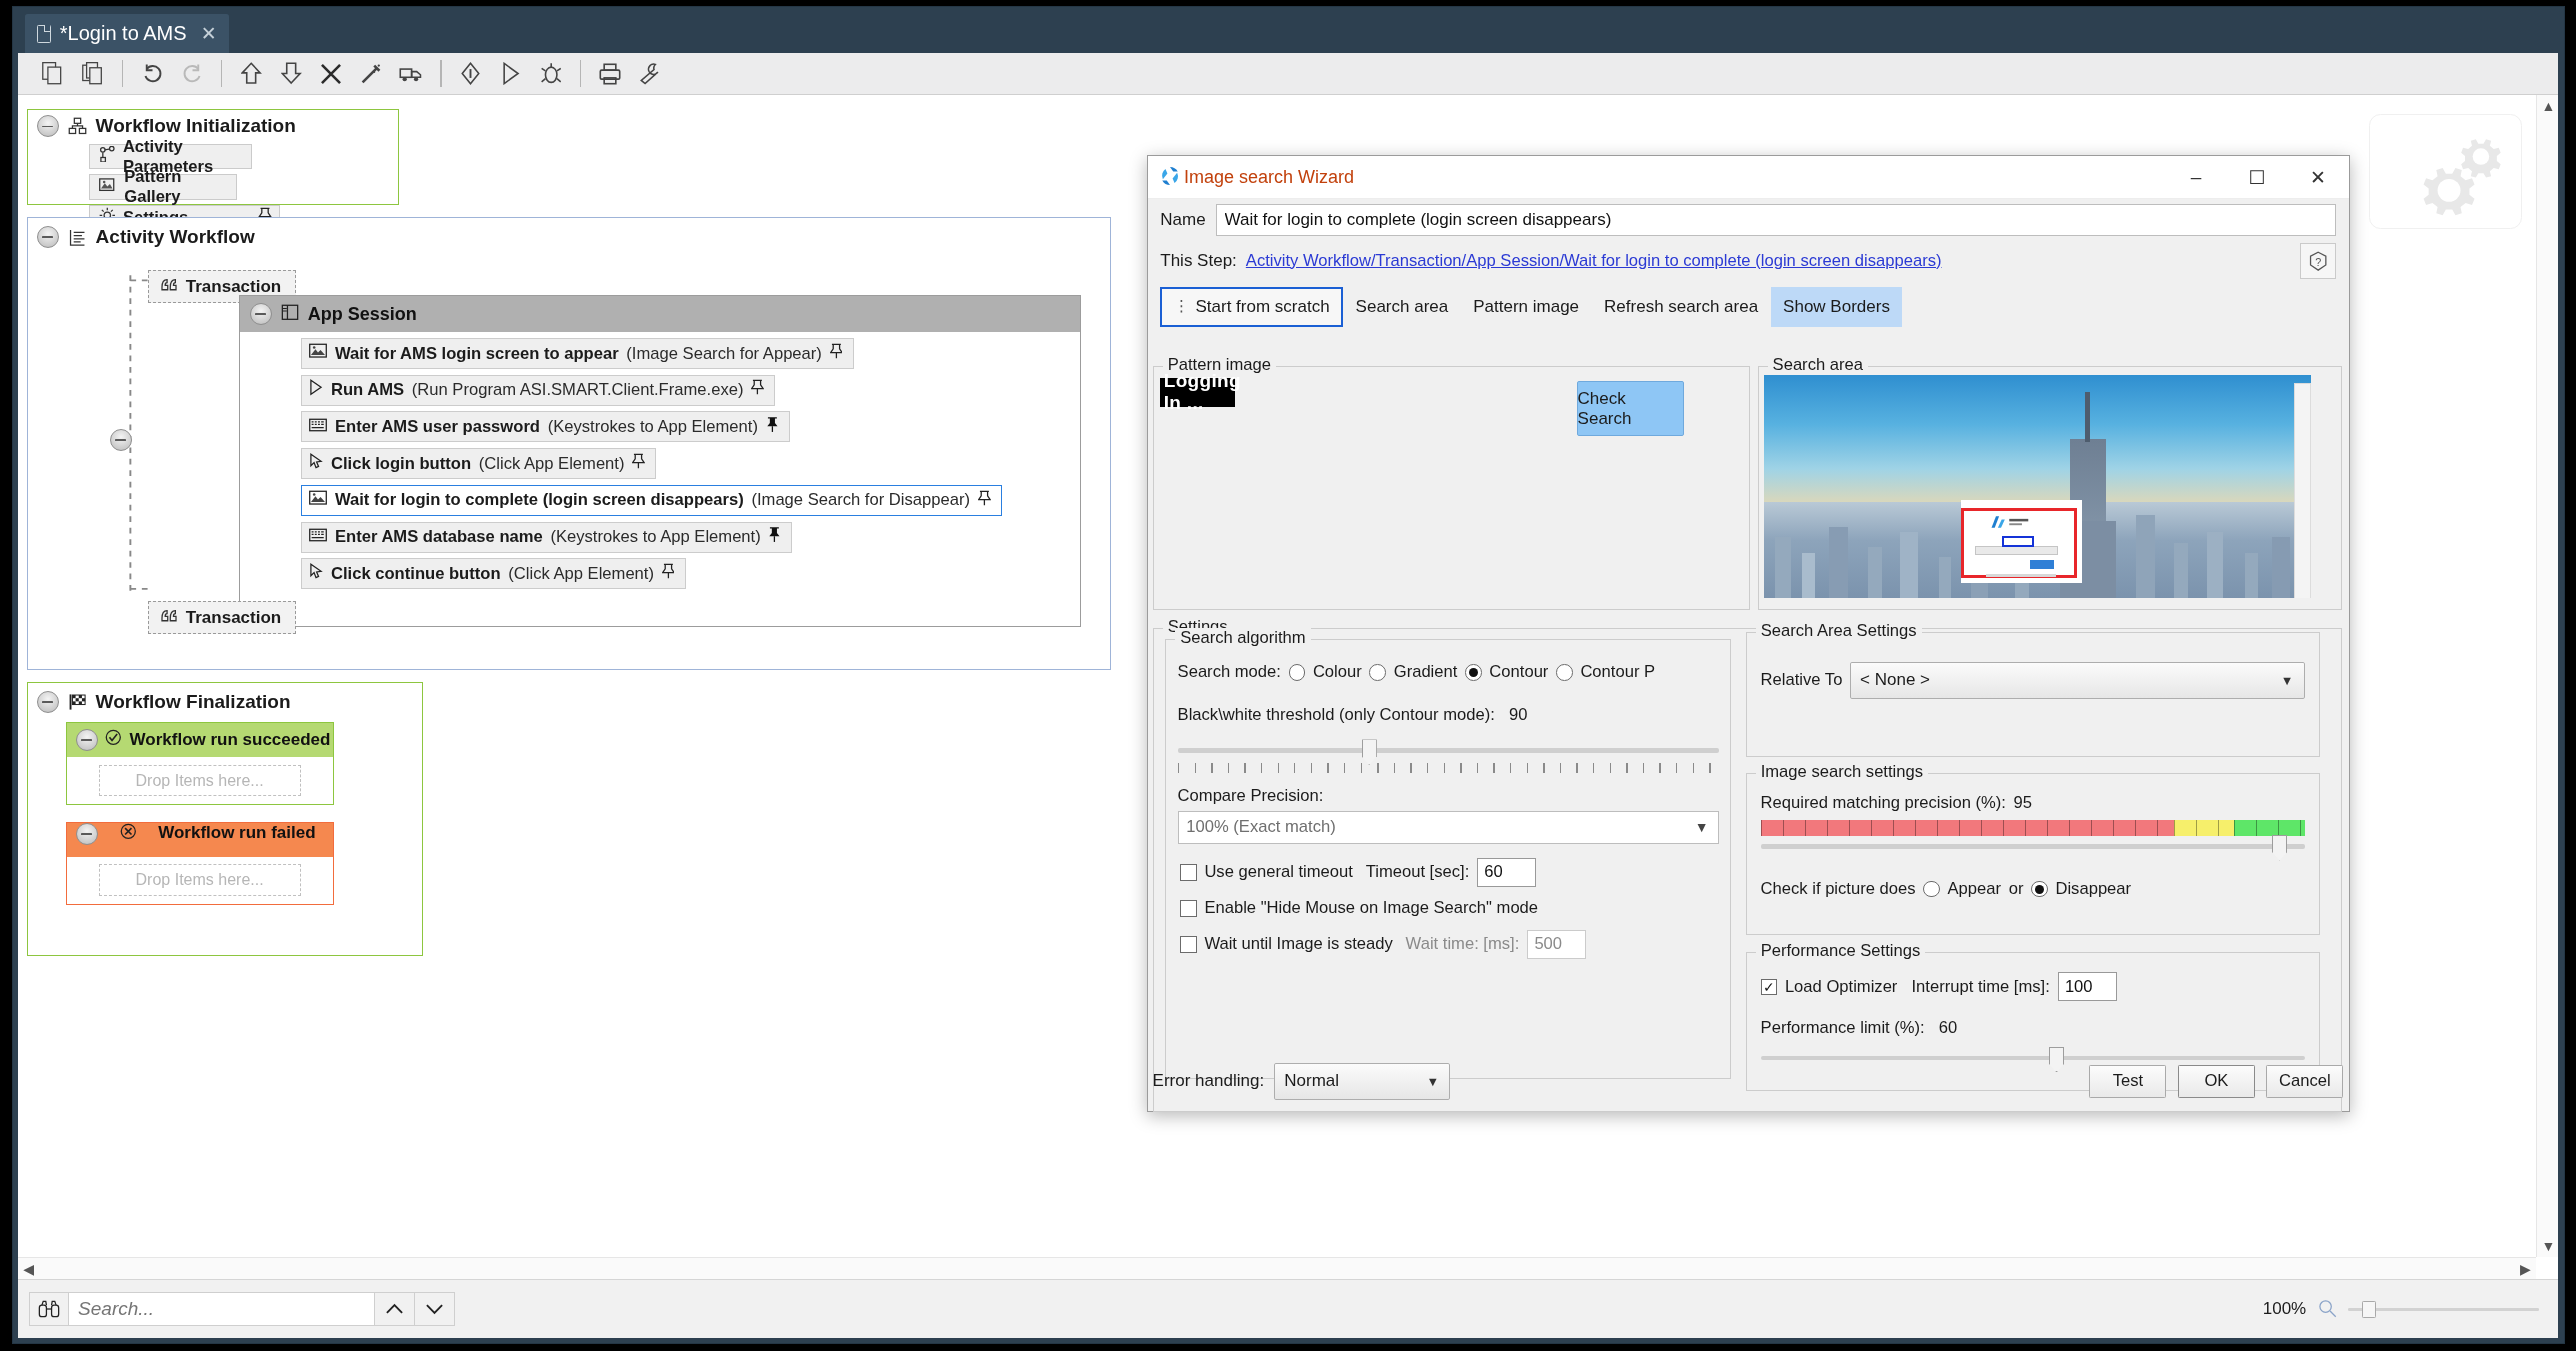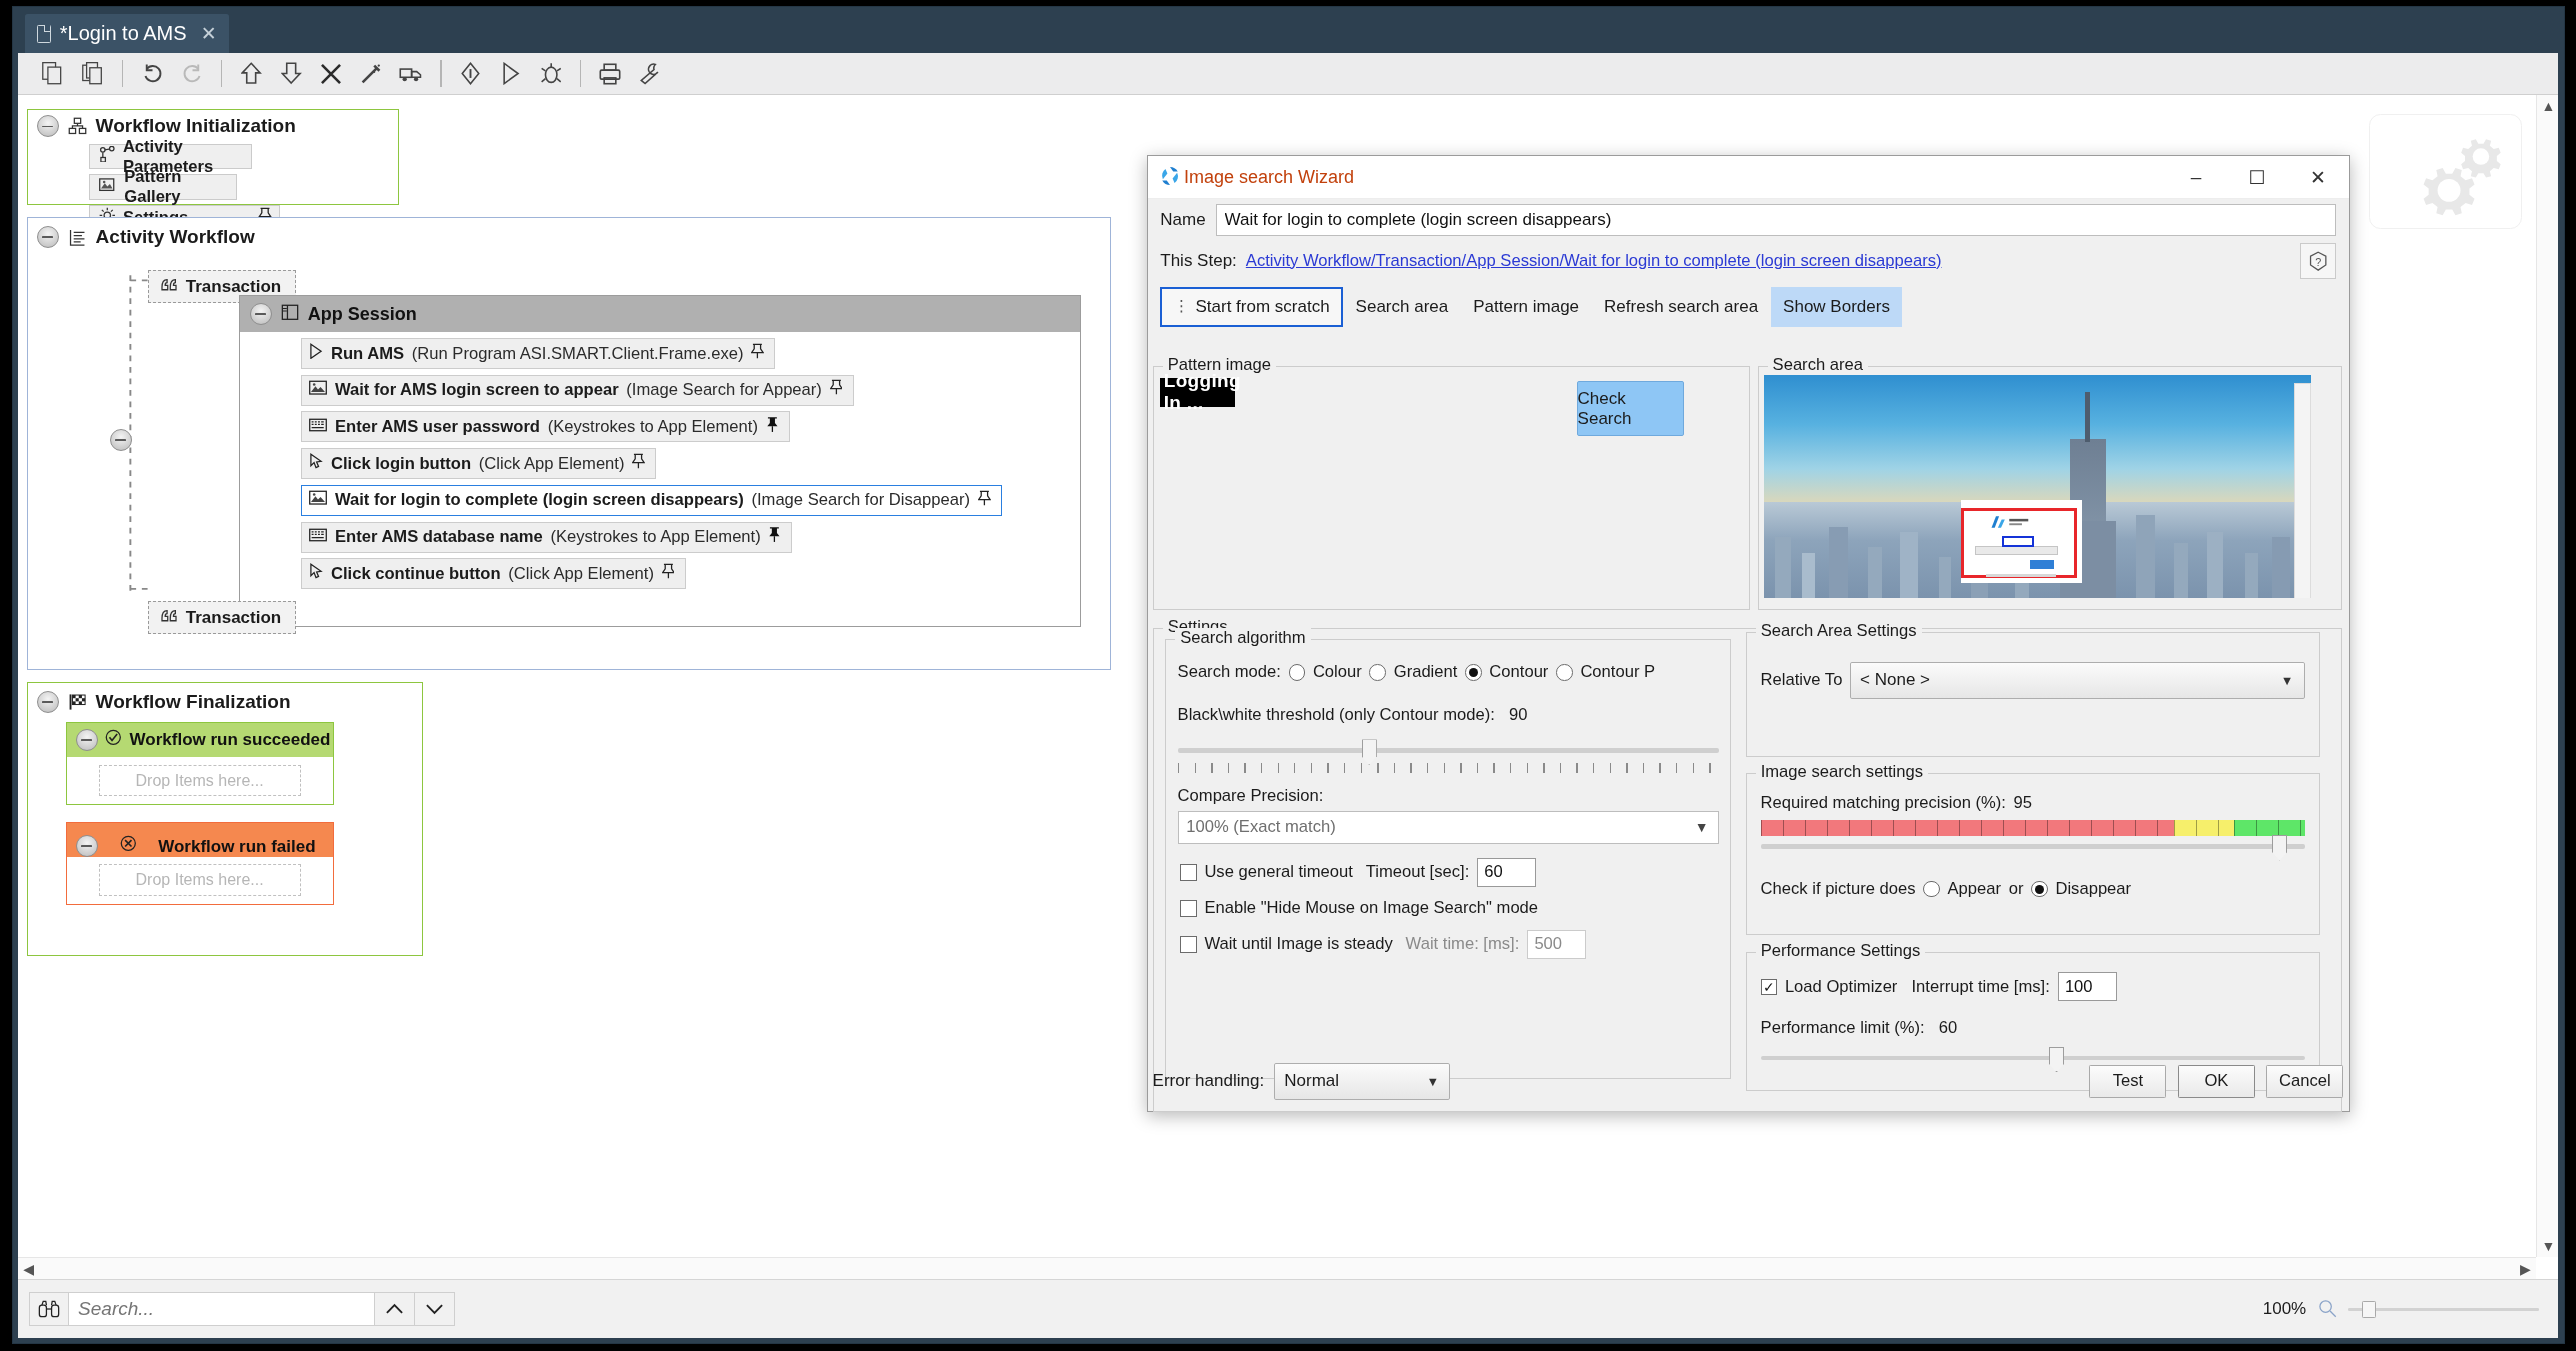--- a/index.html
+++ b/index.html
@@ -97,21 +97,21 @@
   .step.sel { border:1.9px solid #2a7fe0; background:#ffffff; }
   .step b { font-weight:bold; }
   .step .sub { font-weight:normal; color:#2b2b2b; }
   
   #finbox { position:absolute; left:9px; top:587px; width:396px; height:274px;
             border:1.9px solid #8dc63f; background:#ffffff; }
   .succ-box { margin:9px 0 0 38px; width:268px; border:1.3px solid #8dc63f; }
   .succ-head { background:#b5d972; height:34px; display:flex;align-items:center;gap:7.7px;padding-left:9px;
                font-size:17px;font-weight:bold;color:#111;}
   .fail-box { margin:16.6px 0 0 38px; width:268px; border:1.3px solid #f26c3d; }
-  .fail-head { background:#f5884f; height:34px; display:flex;align-items:flex-end;gap:22px;padding-left:9px;
+  .fail-head { background:#f5884f; height:34px; display:flex;align-items:flex-start;gap:22px;padding-left:9px;
                font-size:17px;font-weight:bold;color:#111;}
   .drop { height:47px; background:#fff; display:flex;align-items:center;justify-content:center; }
   .drop span { border:1.3px dashed #c0c0c0; color:#b6b6b6; font-size:16px; padding:5.7px 36px; }
   
   #gearwm {
     position:absolute; right:36px; top:19px; width:153px; height:115px;
     border:1.3px solid #f0f0f0; border-radius:11.5px; overflow:hidden;
   }
   
   .vscroll { position:absolute; right:0; top:0; width:22px; bottom:22px; background:#fafafa; border-left:0.6px solid #e6e6e6;}
@@ -428,37 +428,37 @@
             </span>
           <span><svg width="18" height="16.6" viewBox="0 0 28 26">
                 <rect x="2" y="2" width="24" height="22" fill="none" stroke="#222" stroke-width="2"></rect>
                 <path d="M10 2 L10 24" stroke="#222" stroke-width="2"></path>
                 <path d="M3 7 L9 7 M3 11 L9 11" stroke="#222" stroke-width="1.6"></path>
               </svg></span>
           <span>App Session</span>
         </div>
         <div id="stepList">
             <div class="step">
-              <span><svg width="14" height="16.6" viewBox="0 0 22 26">
-                  <path d="M3 2 L19 13 L3 24 Z" fill="none" stroke="#222" stroke-width="2"></path>
-                </svg></span>
-              <b>Run AMS</b>
-              <span class="sub">(Run Program ASI.SMART.Client.Frame.exe)</span>
-              <span><svg width="12.8" height="16.6" viewBox="0 0 20 26">
-                  <path d="M3 2 L17 2 M5 2 L5 9 L1 15 L19 15 L15 9 L15 2 M10 15 L10 24" stroke="#222" stroke-width="2" fill="none"></path>
-                </svg></span>
-            </div>
-            <div class="step">
               <span><svg width="18" height="15.3" viewBox="0 0 28 24">
                   <rect x="1" y="2" width="26" height="20" fill="none" stroke="#222" stroke-width="2"></rect>
                   <path d="M3 19 L10 10 L14 15 L18 11 L25 19 Z" fill="#444"></path>
                   <circle cx="8" cy="7" r="2" fill="#444"></circle>
                 </svg></span>
               <b>Wait for AMS login screen to appear</b>
               <span class="sub">(Image Search for Appear)</span>
+              <span><svg width="12.8" height="16.6" viewBox="0 0 20 26">
+                  <path d="M3 2 L17 2 M5 2 L5 9 L1 15 L19 15 L15 9 L15 2 M10 15 L10 24" stroke="#222" stroke-width="2" fill="none"></path>
+                </svg></span>
+            </div>
+            <div class="step">
+              <span><svg width="14" height="16.6" viewBox="0 0 22 26">
+                  <path d="M3 2 L19 13 L3 24 Z" fill="none" stroke="#222" stroke-width="2"></path>
+                </svg></span>
+              <b>Run AMS</b>
+              <span class="sub">(Run Program ASI.SMART.Client.Frame.exe)</span>
               <span><svg width="12.8" height="16.6" viewBox="0 0 20 26">
                   <path d="M3 2 L17 2 M5 2 L5 9 L1 15 L19 15 L15 9 L15 2 M10 15 L10 24" stroke="#222" stroke-width="2" fill="none"></path>
                 </svg></span>
             </div>
             <div class="step">
               <span><svg width="18" height="14" viewBox="0 0 28 22">
                   <rect x="1" y="2" width="26" height="18" fill="none" stroke="#222" stroke-width="2"></rect>
                   <path d="M4 6h3M9 6h3M14 6h3M19 6h4M4 10h3M9 10h3M14 10h3M19 10h4M4 15h19" stroke="#222" stroke-width="2"></path>
                 </svg></span>
               <b>Enter AMS user password</b>

